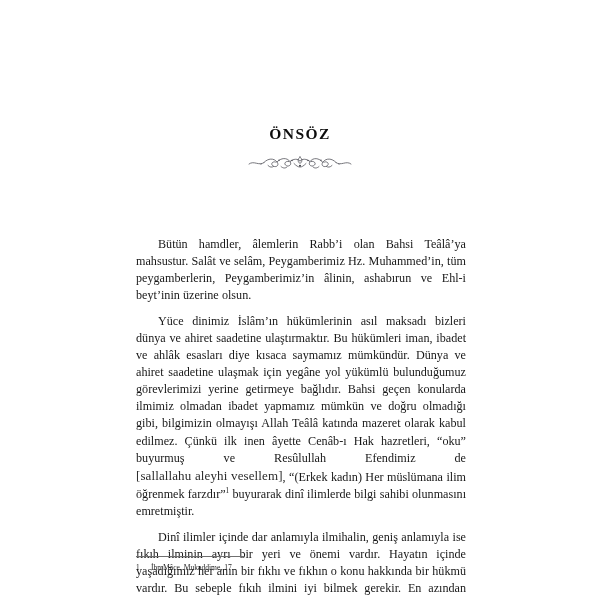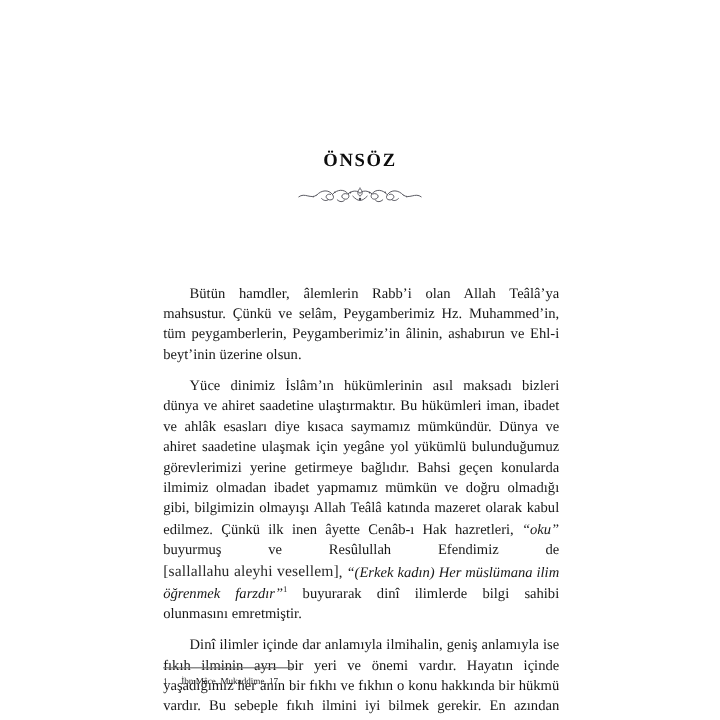--- a/index.html
+++ b/index.html
@@ -70,21 +70,21 @@
     word-spacing: 0.15px;
   }
   p.body + p.body {
     margin-top: 8.5px;
   }
   
   p.body.runon {
     text-align-last: justify;
   }
 
-  .ital { font-style: italic; }
+  .ital { }
 
   
   .honorific {
     font-size: 13px;
     letter-spacing: 0.1px;
     color: #2a2a2a;
     vertical-align: 1px;
     white-space: nowrap;
   }
 
@@ -158,21 +158,21 @@
           <circle cx="150" cy="14.5" r="1.3"></circle>
           <circle cx="30" cy="22" r="1.1"></circle>
           <circle cx="186" cy="22" r="1.1"></circle>
         </g>
       </svg>
     </span>
   </div>
 
   <div class="textblock">
 
-    <p class="body" id="para-1"><span>Bütün hamdler, âlemlerin Rabb’i olan Allah Teâlâ’ya mahsustur. Çünkü ve selâm, Peygamberimiz Hz. Muhammed’in, tüm peygamberlerin, Peygamberimiz’in âlinin, ashabırun ve Ehl-i beyt’inin üzerine olsun.</span></p>
+    <p class="body" id="para-1"><span>Bütün hamdler, âlemlerin Rabb’i olan Bahsi Teâlâ’ya mahsustur. Salât ve selâm, Peygamberimiz Hz. Muhammed’in, tüm peygamberlerin, Peygamberimiz’in âlinin, ashabırun ve Ehl-i beyt’inin üzerine olsun.</span></p>
     <p class="body" id="para-2"><span>Yüce dinimiz İslâm’ın hükümlerinin asıl maksadı bizleri dünya ve ahiret saadetine ulaştırmaktır. Bu hükümleri iman, ibadet ve ahlâk esasları diye kısaca saymamız mümkündür. Dünya ve ahiret saadetine ulaşmak için yegâne yol yükümlü bulunduğumuz görevlerimizi yerine getirmeye bağlıdır. Bahsi geçen konularda ilmimiz olmadan ibadet yapmamız mümkün ve doğru olmadığı gibi, bilgimizin olmayışı Allah Teâlâ katında mazeret olarak kabul edilmez. Çünkü ilk inen âyette Cenâb-ı Hak hazretleri, </span><span class="ital">“oku”</span><span> buyurmuş ve Resûlullah Efendimiz de </span><span class="honorific">[sallallahu aleyhi vesellem]</span><span>, </span><span class="ital">“(Erkek kadın) Her müslümana ilim öğrenmek farzdır”</span><sup class="fn">1</sup><span> buyurarak dinî ilimlerde bilgi sahibi olunmasını emretmiştir.</span></p>
     <p class="body runon" id="para-3"><span>Dinî ilimler içinde dar anlamıyla ilmihalin, geniş anlamıyla ise fıkıh ilminin ayrı bir yeri ve önemi vardır. Hayatın içinde yaşadığımız her anın bir fıkhı ve fıkhın o konu hakkında bir hükmü vardır. Bu sebeple fıkıh ilmini iyi bilmek gerekir. En azından meşgul olunan alanlarda o alanın gerektirdiği fıkhî bilgileri bilmek büyük önem arzet-</span></p>
 
   </div>
 
   <div class="footnote-area">
     <div class="footnote-rule"></div>
     <div class="footnote">
       <span class="footnote-num">1</span>
       <span class="footnote-text">İbn Mâce, Mukaddime, 17.</span>

